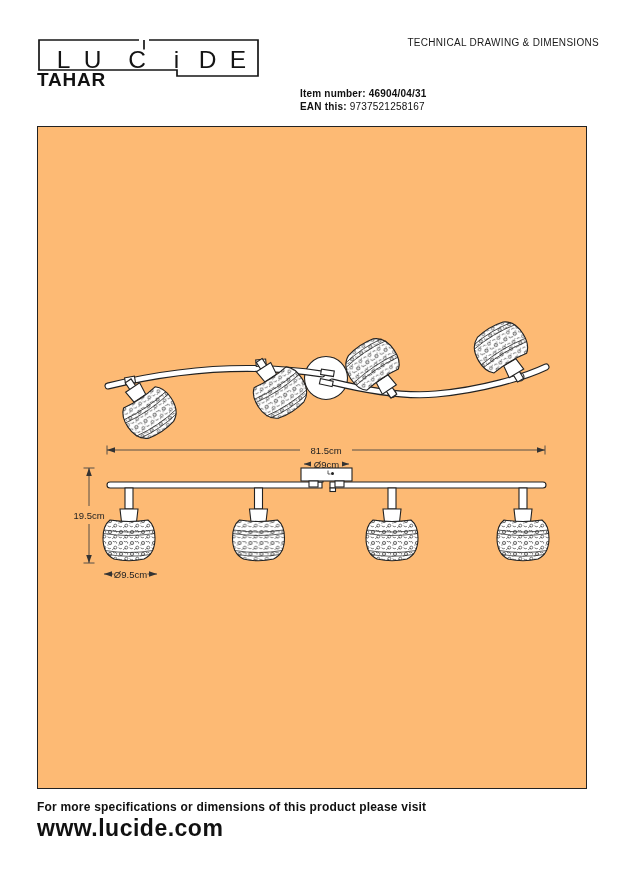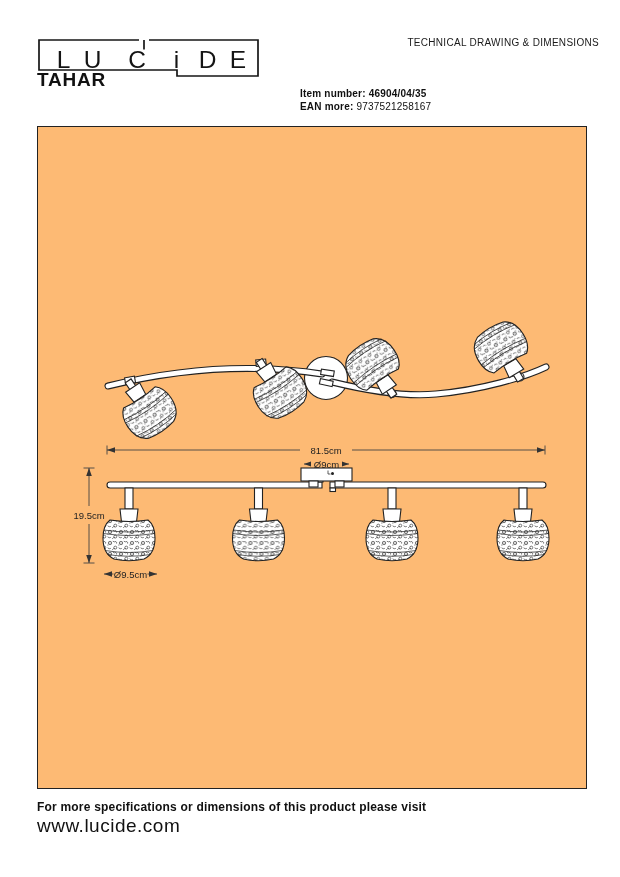--- a/index.html
+++ b/index.html
@@ -12,21 +12,21 @@
   .logo-letter{font-family:"Liberation Sans",sans-serif;font-size:24.5px;fill:#141414;}
   .product-name{position:absolute;left:37px;top:69px;font-size:19px;font-weight:bold;
                 letter-spacing:.8px;}
   .item-block{position:absolute;left:300px;top:87px;font-size:10px;line-height:13px;
               letter-spacing:.2px;}
   .b{font-weight:bold;}
   .draw-box{position:absolute;left:37px;top:126px;width:548px;height:661px;
             border:1.5px solid #222;box-sizing:content-box;background:#fdba74;}
   .footer-note{position:absolute;left:37px;top:800px;font-size:12px;font-weight:bold;
                letter-spacing:.2px;text-align:right;}
-  .footer-url{position:absolute;left:37px;top:815px;font-size:19px;font-weight:normal;
+  .footer-url{position:absolute;left:37px;top:815px;font-size:23px;font-weight:bold;
               letter-spacing:.5px;}
   
   .wb{fill:#fff;stroke:#222;stroke-width:1.1;}
   .thin{stroke:#2a2a2a;stroke-width:.75;fill:none;}
   .dimline{stroke:#444;stroke-width:.9;fill:none;}
   .arrow{fill:#333;stroke:none;}
   .dimtext{font-family:"Liberation Sans",sans-serif;font-size:9.5px;fill:#222;}
   .shade-body{fill:url(#orn);stroke:#222;stroke-width:1.1;}
   .tube-o{stroke:#222;stroke-width:7;fill:none;stroke-linecap:round;}
   .tube-i{stroke:#fff;stroke-width:4.8;fill:none;stroke-linecap:round;}
@@ -45,22 +45,22 @@
     <text class="logo-letter" x="140.5" y="32" text-anchor="middle">i</text>
     <text class="logo-letter" x="171.5" y="32" text-anchor="middle">D</text>
     <text class="logo-letter" x="202" y="32" text-anchor="middle">E</text>
   </svg>
 
   <div class="doc-title">TECHNICAL DRAWING &amp; DIMENSIONS</div>
 
   <div class="product-name">TAHAR</div>
 
   <div class="item-block">
-    <div><span class="b">Item number:</span> <span class="b">46904/04/35</span></div>
-    <div><span class="b">EAN more:</span> <span>9737521258167</span></div>
+    <div><span class="b">Item number:</span> <span class="b">46904/04/31</span></div>
+    <div><span class="b">EAN this:</span> <span>9737521258167</span></div>
   </div>
 
   <div class="draw-box">
     <svg width="548" height="661" viewBox="0 0 548 661">
       <defs>
         <pattern id="orn" width="11" height="11" patternUnits="userSpaceOnUse">
           <rect width="11" height="11" fill="#fff"></rect>
           <circle cx="3" cy="3" r="1.7" fill="none" stroke="#3d3d3d" stroke-width="0.7"></circle>
           <circle cx="3" cy="3" r="0.55" fill="#3d3d3d"></circle>
           <circle cx="8.3" cy="7.6" r="1.45" fill="none" stroke="#3d3d3d" stroke-width="0.7"></circle>

